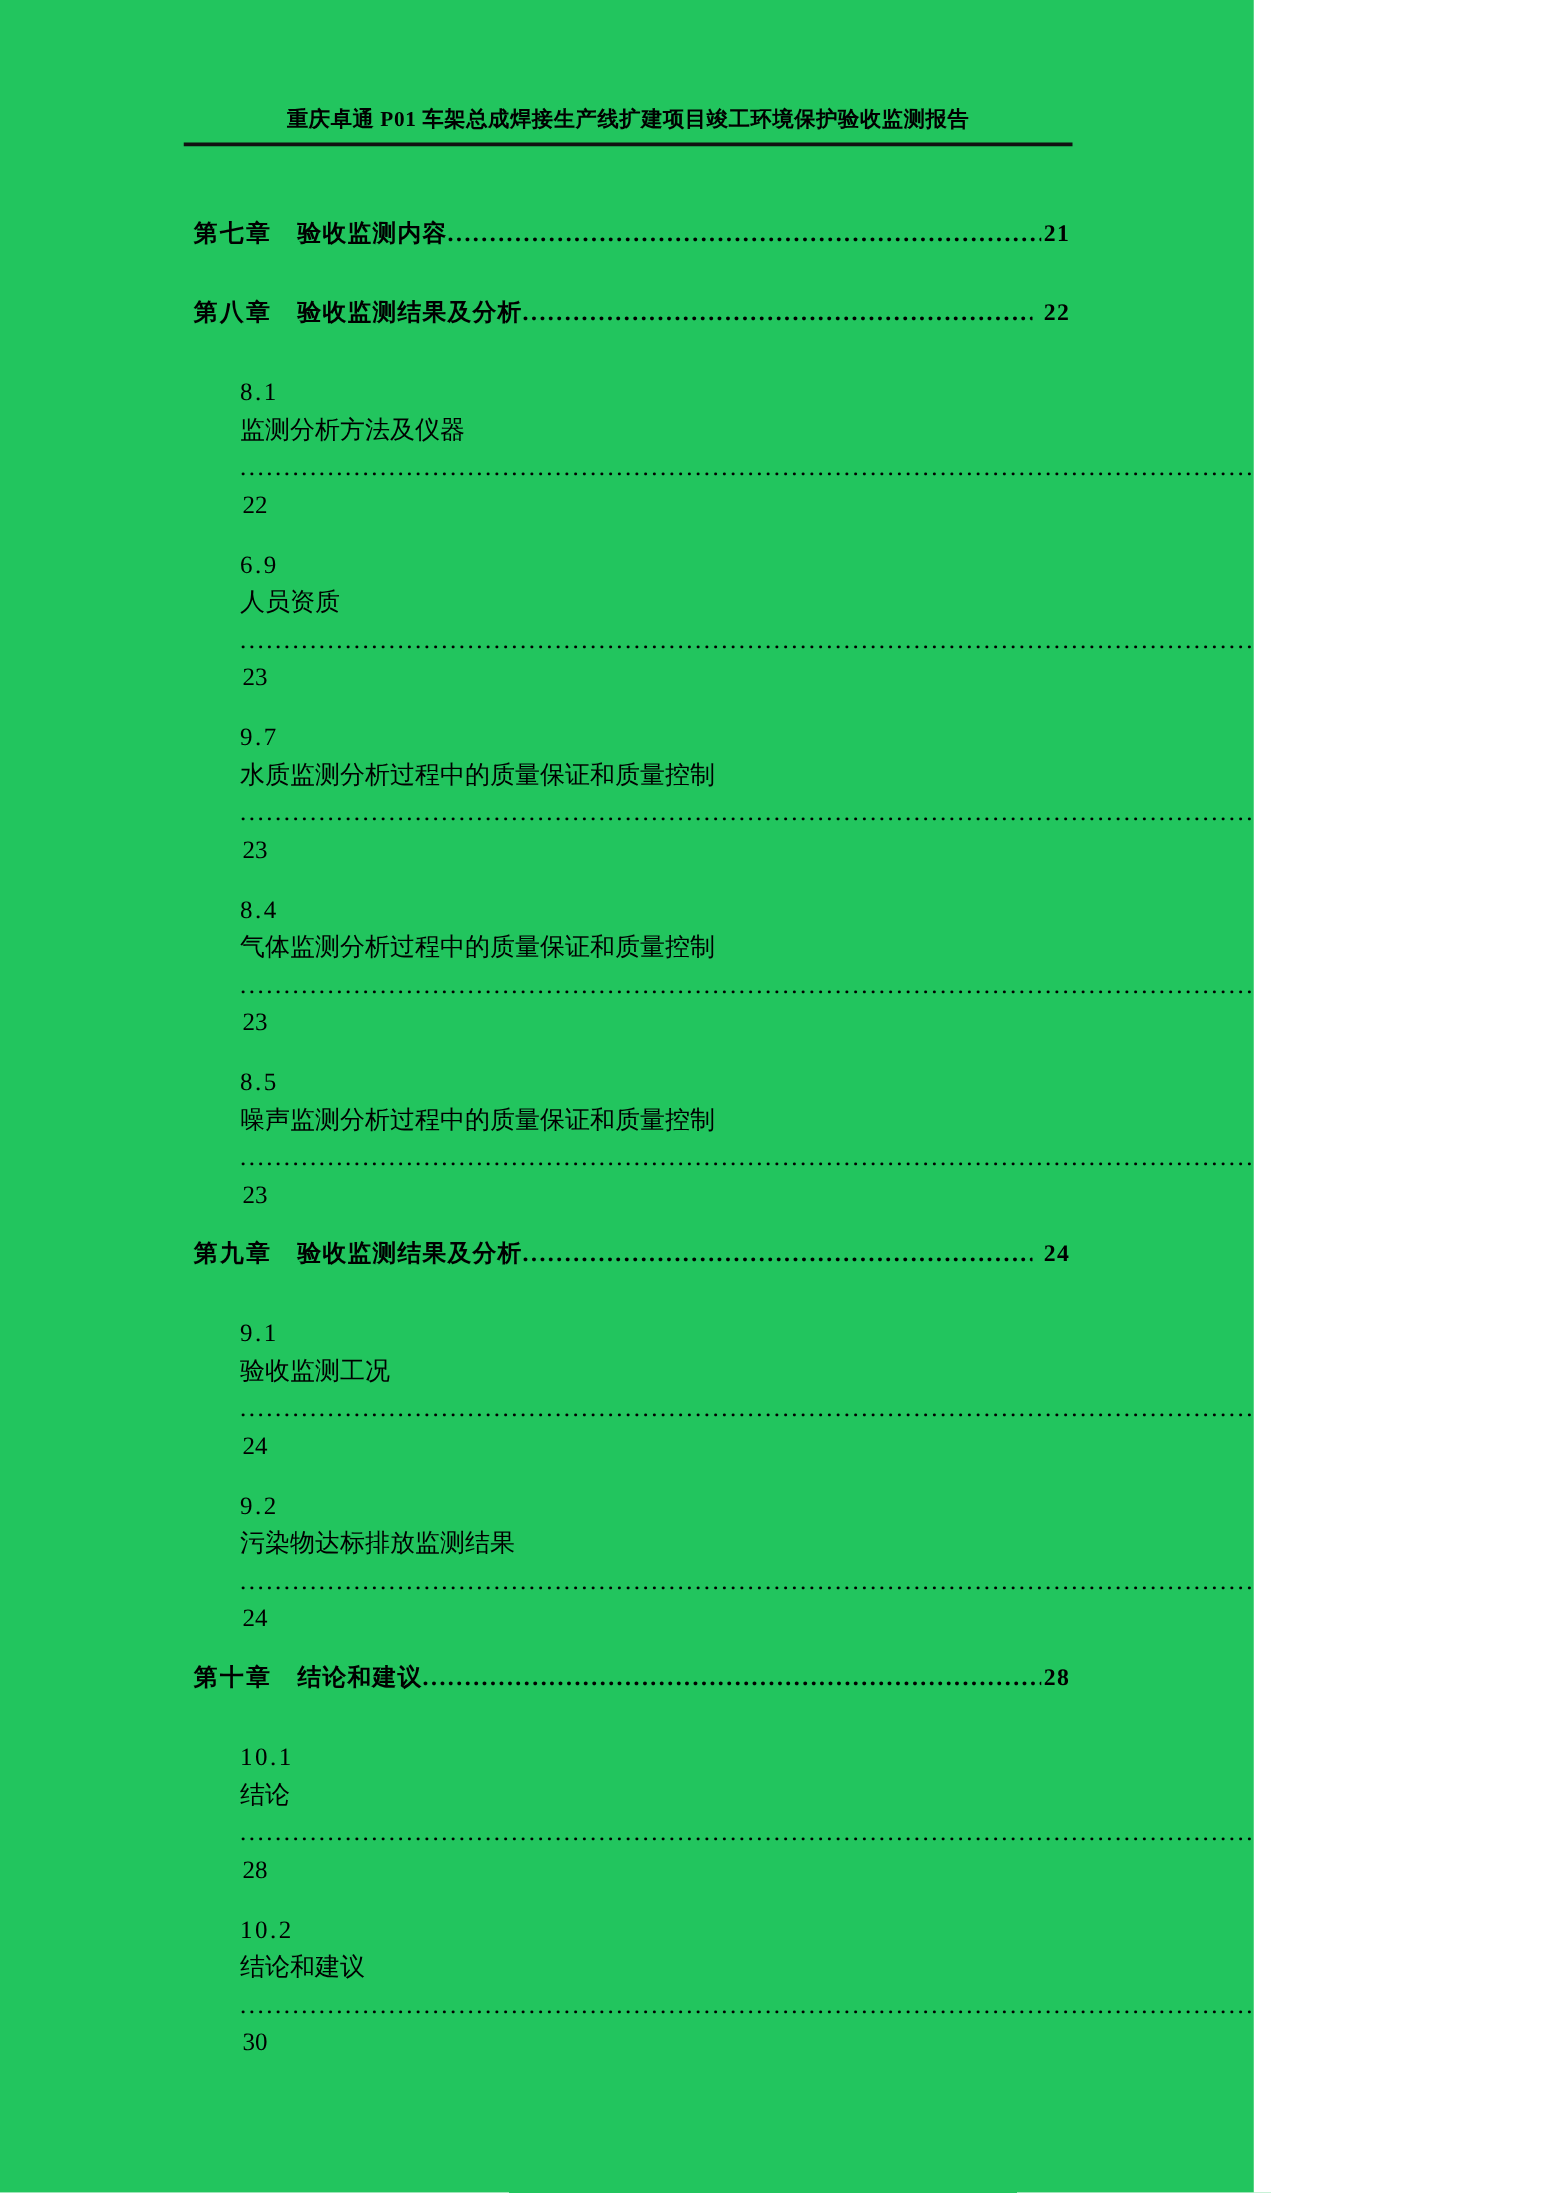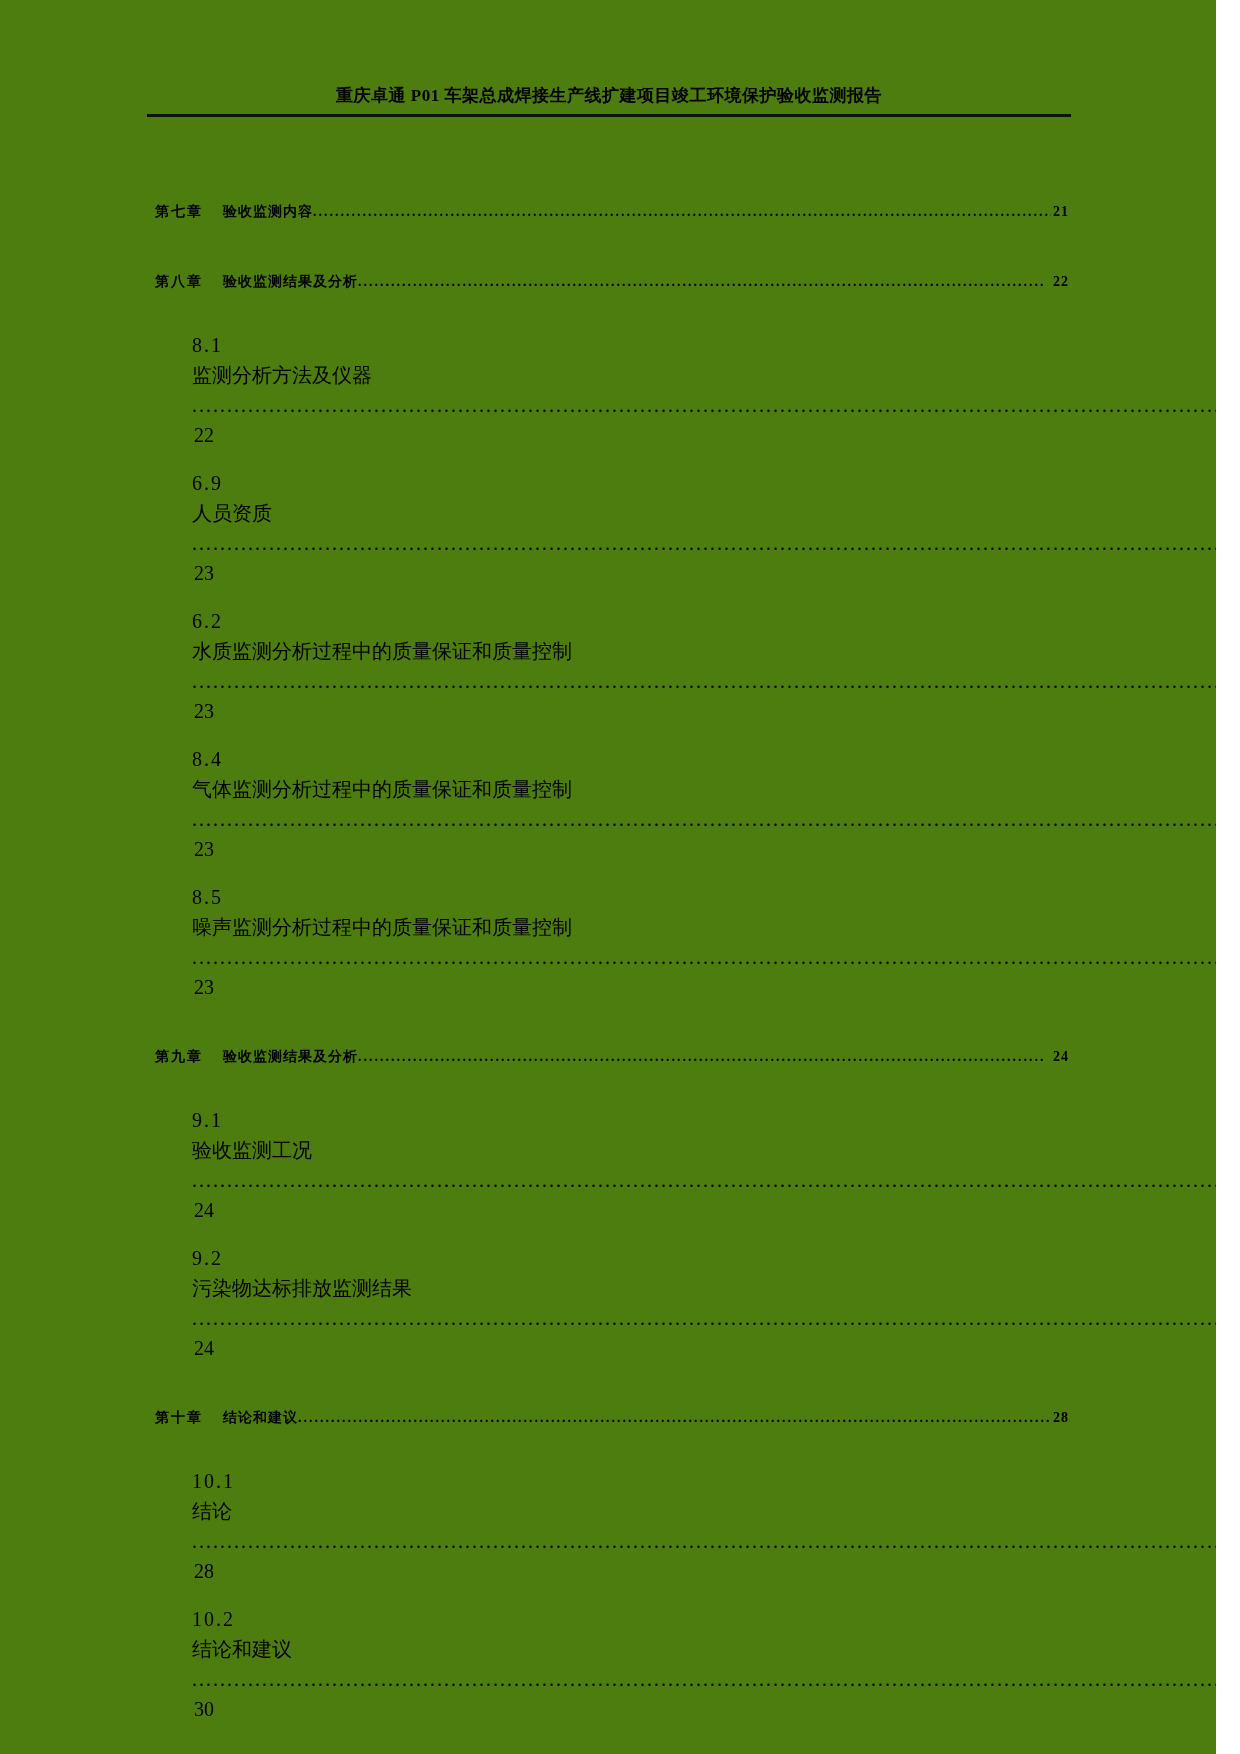--- a/index.html
+++ b/index.html
@@ -6,23 +6,23 @@
     margin: 0;
     padding: 0;
     background: #ffffff;
     width: 1240px;
     height: 1754px;
     font-family: "Liberation Serif", "DejaVu Serif", serif;
     color: #000000;
   }
   .page {
     position: relative;
-    width: 1216px;
+    width: 1003px;
     height: 1754px;
-    background: #4d7c0f;
+    background: #22c55e;
     overflow: hidden;
   }
   
   .page-header {
     padding: 85px 145px 0 147px;
   }
   .page-header .hdr-title {
     text-align: center;
     font-size: 17px;
     line-height: 21px;
@@ -40,22 +40,22 @@
   }
   .toc-row {
     display: flex;
     align-items: baseline;
     line-height: 30px;
     margin: 0 0 18px 0;
     white-space: nowrap;
   }
   .toc-row.chapter {
     font-weight: bold;
-    font-size: 14px;
-    margin-top: 40px;
+    font-size: 19px;
+    margin-top: 16px;
     margin-bottom: 33px;
     letter-spacing: 1px;
   }
   .toc-row.sub {
     font-weight: normal;
     font-size: 20px;
     padding-left: 37px;
     flex-direction: column;
   }
   .toc-row .num {
@@ -105,21 +105,21 @@
       <span class="leader"></span>
       <span class="pg">22</span>
     </div>
       <div class="toc-row sub">
       <span class="num">6.9</span>
       <span class="title">人员资质</span>
       <span class="leader"></span>
       <span class="pg">23</span>
     </div>
       <div class="toc-row sub">
-      <span class="num">6.2</span>
+      <span class="num">9.7</span>
       <span class="title">水质监测分析过程中的质量保证和质量控制</span>
       <span class="leader"></span>
       <span class="pg">23</span>
     </div>
       <div class="toc-row sub">
       <span class="num">8.4</span>
       <span class="title">气体监测分析过程中的质量保证和质量控制</span>
       <span class="leader"></span>
       <span class="pg">23</span>
     </div>

